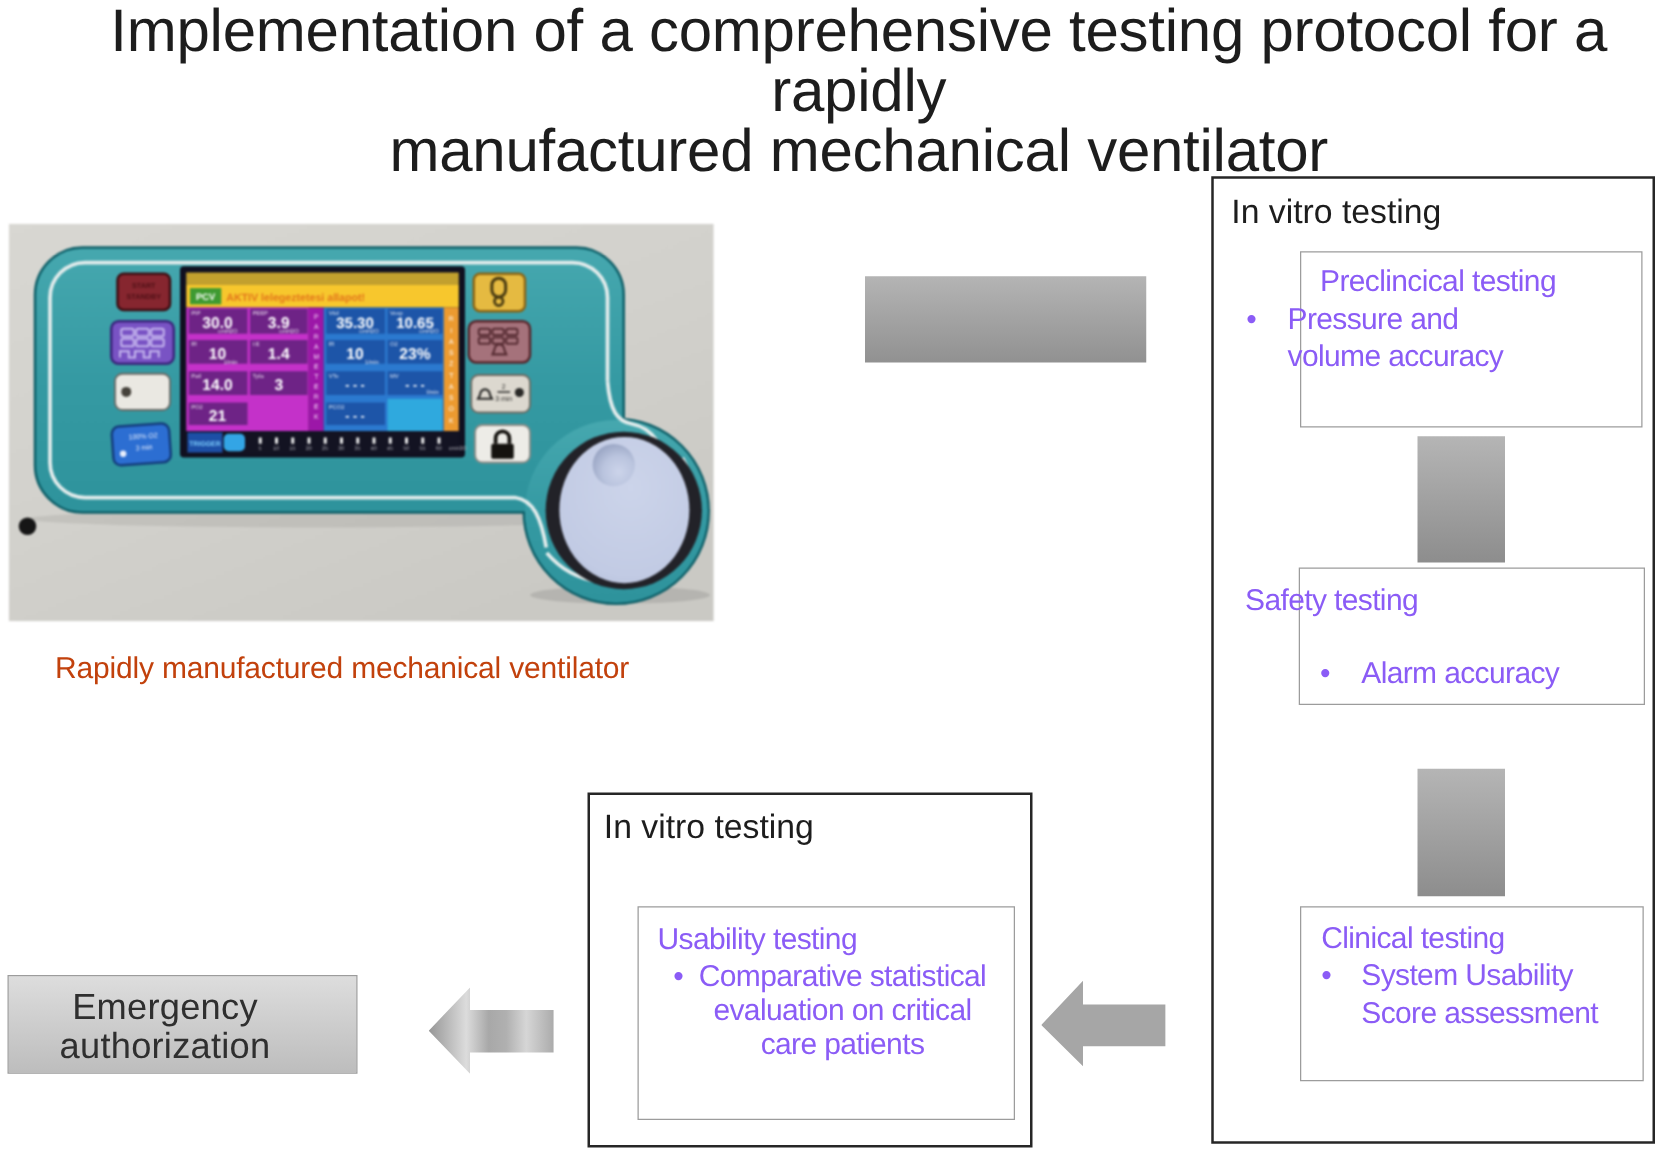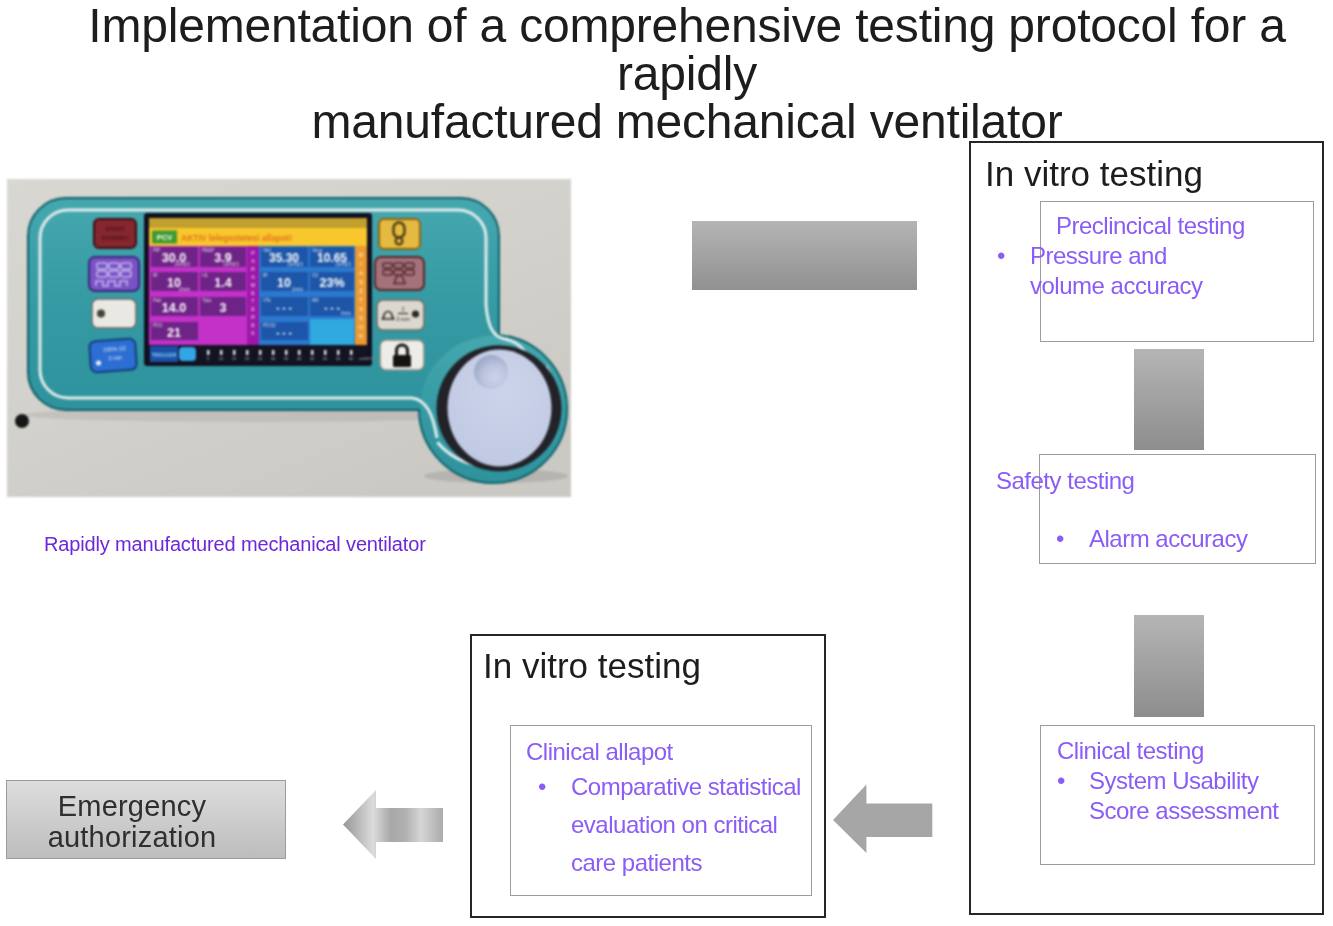--- a/index.html
+++ b/index.html
@@ -3,21 +3,21 @@
 <meta charset="utf-8">
 <style>
   html,body{margin:0;padding:0;}
   body{width:1333px;height:926px;position:relative;background:#ffffff;
        font-family:"Liberation Sans",sans-serif;overflow:hidden;}
   .abs{position:absolute;}
   .title{font-size:48px;color:#1d1d1d;text-align:center;line-height:48px;letter-spacing:-0.2px;}
   .panel{position:absolute;border:2.5px solid #262626;background:#fff;}
   .sub{position:absolute;border:1.5px solid #9c9c9c;background:#fff;}
   .ptxt{font-size:24px;color:#8b5cf6;line-height:30px;letter-spacing:-0.5px;}
-  .bigt{font-size:35px;color:#1d1d1d;letter-spacing:0px;}
+  .bigt{font-size:27px;color:#1d1d1d;letter-spacing:0px;}
   .varrow{position:absolute;background:linear-gradient(to bottom,#b5b5b5,#8d8d8d);}
 </style>
 </head>
 <body>
 
 <div class="abs title" style="left:42px;top:2px;width:1290px;">Implementation of a comprehensive testing protocol for a rapidly<br>manufactured mechanical ventilator</div>
 
 <div class="abs" style="left:7px;top:179px;width:468px;height:318px;filter:blur(0.8px);" id="photo">
 <svg width="564" height="318" viewBox="0 0 564 318" font-family="Liberation Sans, sans-serif">
 <defs>
@@ -239,21 +239,21 @@
   </g>
   <text x="352" y="181" font-size="4.2" fill="#b9b9c2">cmH2O</text>
 </g>
 
 <ellipse cx="492" cy="229.3" rx="62.5" ry="63" fill="#222228"></ellipse>
 <ellipse cx="492.5" cy="229" rx="52" ry="58.5" fill="url(#knobf)"></ellipse>
 <circle cx="484" cy="193" r="16.9" fill="url(#dimp)"></circle>
 </svg>
 </div>
 
-<div class="abs" style="left:44px;top:533px;font-size:20px;color:#6d28d9;letter-spacing:-0.15px;">Rapidly manufactured mechanical ventilator</div>
+<div class="abs" style="left:44px;top:521px;font-size:24px;color:#c2410c;letter-spacing:-0.15px;">Rapidly manufactured mechanical ventilator</div>
 
 <div class="abs" style="left:692px;top:221px;width:225px;height:69px;background:linear-gradient(to bottom,#b4b4b4,#919191);"></div>
 
 <div class="panel" style="left:969px;top:141px;width:351px;height:770px;"></div>
 <div class="abs bigt" style="left:985px;top:154px;">In vitro testing</div>
 
 <div class="sub" style="left:1040px;top:201px;width:272px;height:139px;"></div>
 <div class="abs ptxt" style="left:1056px;top:211px;width:250px;">Preclincical testing</div>
 <div class="abs ptxt" style="left:997px;top:241px;width:250px;"><span style="display:inline-block;width:33px;">•</span>Pressure and<br><span style="display:inline-block;width:33px;"></span>volume accuracy</div>
 
@@ -265,22 +265,22 @@
 
 <div class="varrow" style="left:1134px;top:615px;width:70px;height:102px;"></div>
 
 <div class="sub" style="left:1040px;top:725px;width:273px;height:138px;"></div>
 <div class="abs ptxt" style="left:1057px;top:736px;">Clinical testing</div>
 <div class="abs ptxt" style="left:1057px;top:766px;"><span style="display:inline-block;width:32px;">•</span>System Usability<br><span style="display:inline-block;width:32px;"></span>Score assessment</div>
 
 <div class="panel" style="left:470px;top:634px;width:352px;height:280px;"></div>
 <div class="abs bigt" style="left:483px;top:646px;">In vitro testing</div>
 <div class="sub" style="left:510px;top:725px;width:300px;height:169px;"></div>
-<div class="abs ptxt" style="left:526px;top:737px;">Clinical allapot</div>
-<div class="abs ptxt" style="left:538px;top:768px;line-height:38px;"><span style="display:inline-block;width:33px;">•</span>Comparative statistical<br><span style="display:inline-block;width:33px;"></span>evaluation on critical<br><span style="display:inline-block;width:33px;"></span>care patients</div>
+<div class="abs ptxt" style="left:526px;top:737px;">Usability testing</div>
+<div class="abs ptxt" style="left:526px;top:768px;line-height:27px;text-align:center;"><span style="display:inline-block;width:33px;">•</span>Comparative statistical<br><span style="display:inline-block;width:33px;"></span>evaluation on critical<br><span style="display:inline-block;width:33px;"></span>care patients</div>
 
 <div class="abs" style="left:6px;top:780px;width:278px;height:77px;background:linear-gradient(to bottom,#dddddd,#bdbdbd);border:1.5px solid #9c9c9c;"></div>
 <div class="abs" style="left:6px;top:791px;width:252px;text-align:center;font-size:29px;line-height:30.5px;color:#2f2f2f;letter-spacing:0.2px;">Emergency<br>authorization</div>
 
 <svg class="abs" style="left:343px;top:790px;" width="100" height="69" viewBox="0 0 100 69">
   <defs>
     <linearGradient id="ag1" x1="0" y1="0" x2="1" y2="0">
       <stop offset="0" stop-color="#969696"></stop>
       <stop offset="0.3" stop-color="#dcdcdc"></stop>
       <stop offset="0.48" stop-color="#a8a8a8"></stop>

